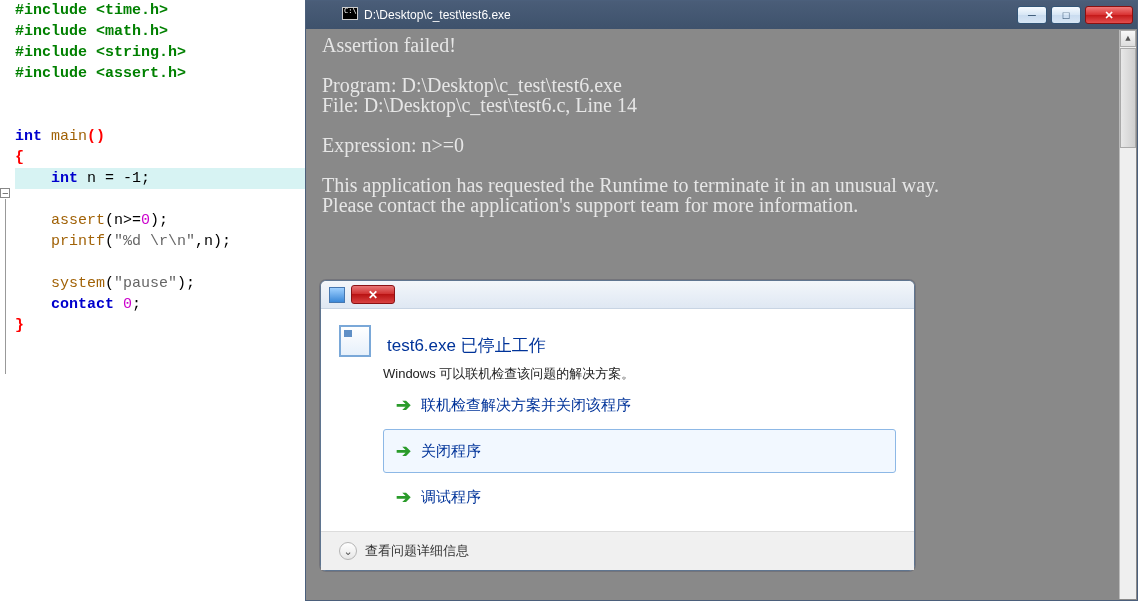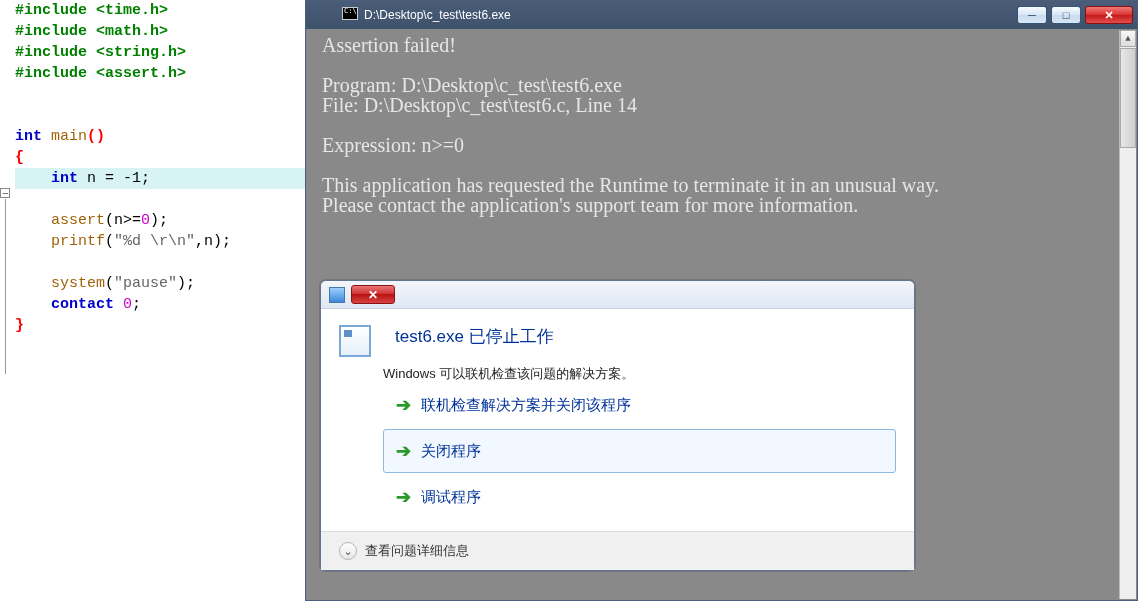--- a/index.html
+++ b/index.html
@@ -174,22 +174,22 @@
   color: #fff;
   display: flex;
   align-items: center;
   justify-content: center;
   font-size: 12px;
   font-weight: bold;
 }
 .dlg-body { padding: 16px 18px 10px 18px; }
 .dlg-heading {
   display: flex;
-  align-items: flex-start;
-  gap: 24px;
+  align-items: flex-end;
+  gap: 16px;
   margin-bottom: 8px;
 }
 .dlg-heading .app-icon {
   width: 32px;
   height: 32px;
   border: 2px solid #7aa8d8;
   background: linear-gradient(#fff,#e6f0fb);
   position: relative;
 }
 .dlg-heading .app-icon::before {

